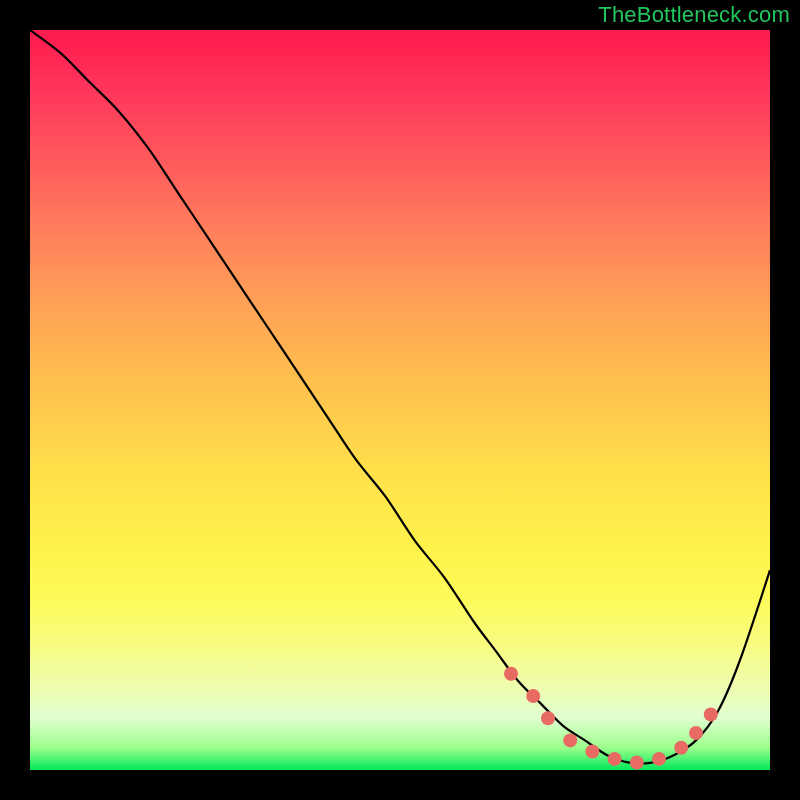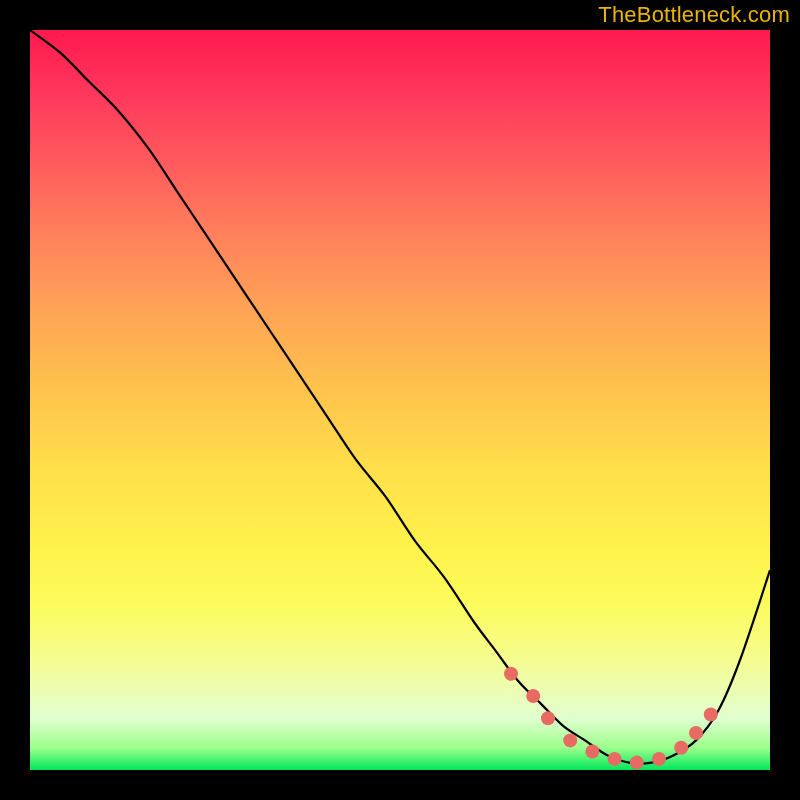--- a/index.html
+++ b/index.html
@@ -39,21 +39,21 @@
       #f0fda9 88%,
       #e0ffd0 93%,
       #9cff8c 97%,
       #00e85a 100%
     );
   }
   .watermark {
     position: absolute;
     top: 2px;
     right: 10px;
-    color: #eab308;
+    color: #22c55e;
     font-size: 22px;
     font-weight: 500;
     letter-spacing: 0.2px;
     user-select: none;
   }
   svg.curve {
     position: absolute;
     top: 0;
     left: 0;
     width: 740px;

